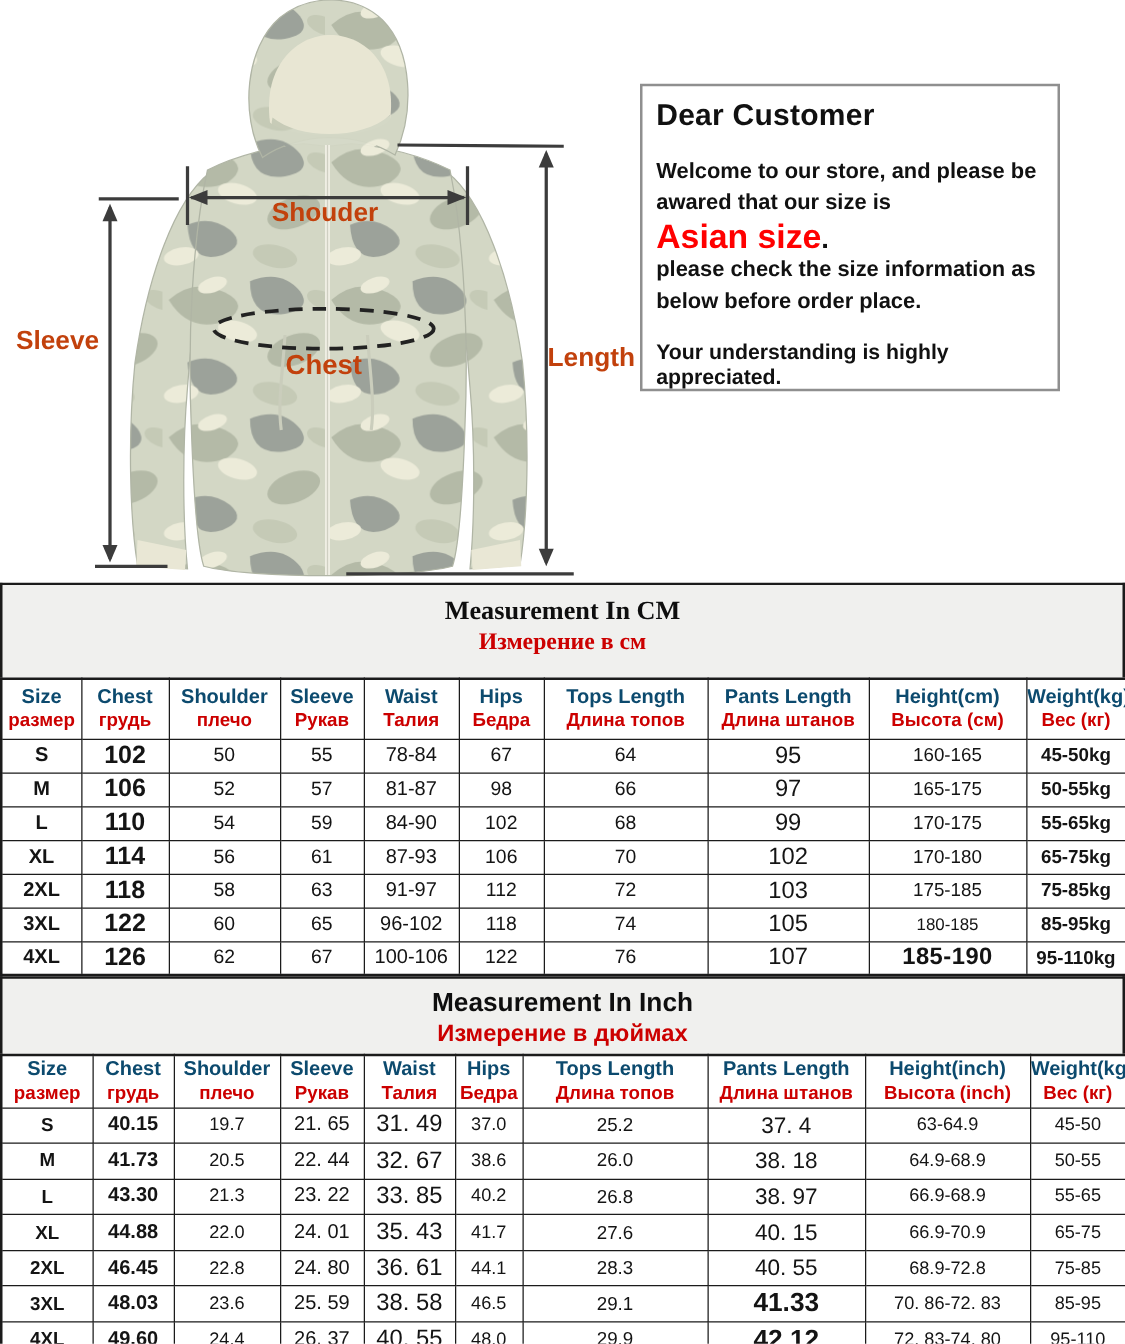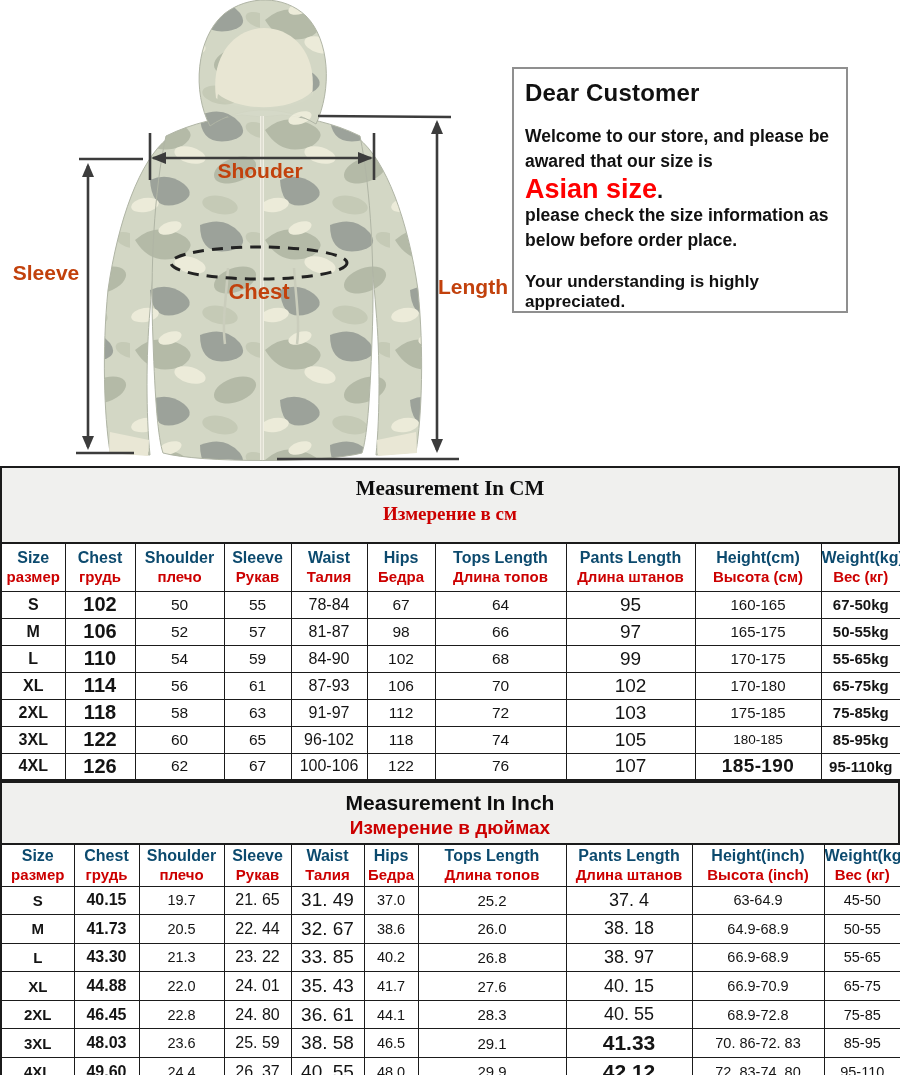--- a/index.html
+++ b/index.html
@@ -244,21 +244,21 @@
         <tr>
           <td>S</td>
           <td>102</td>
           <td>50</td>
           <td>55</td>
           <td>78-84</td>
           <td>67</td>
           <td>64</td>
           <td>95</td>
           <td>160-165</td>
-          <td>67-50kg</td>
+          <td>45-50kg</td>
         </tr>
         <tr>
           <td>M</td>
           <td>106</td>
           <td>52</td>
           <td>57</td>
           <td>81-87</td>
           <td>98</td>
           <td>66</td>
           <td>97</td>

